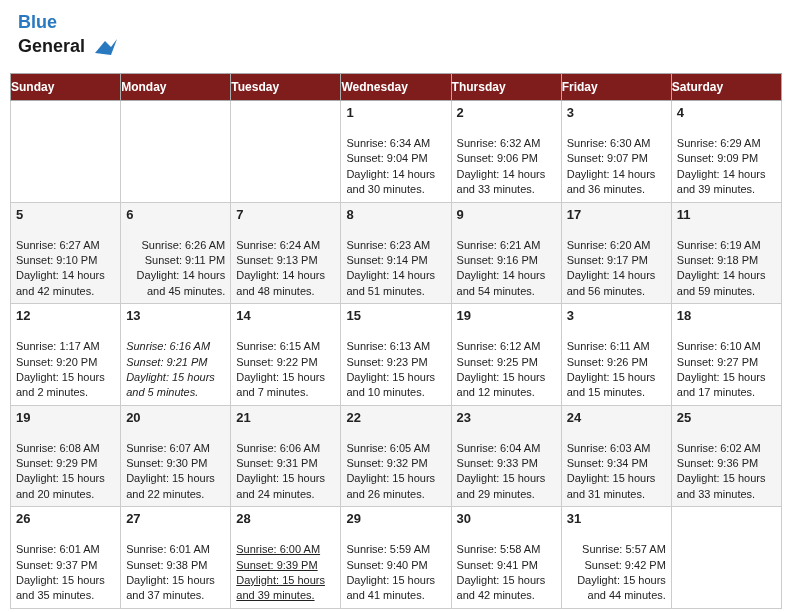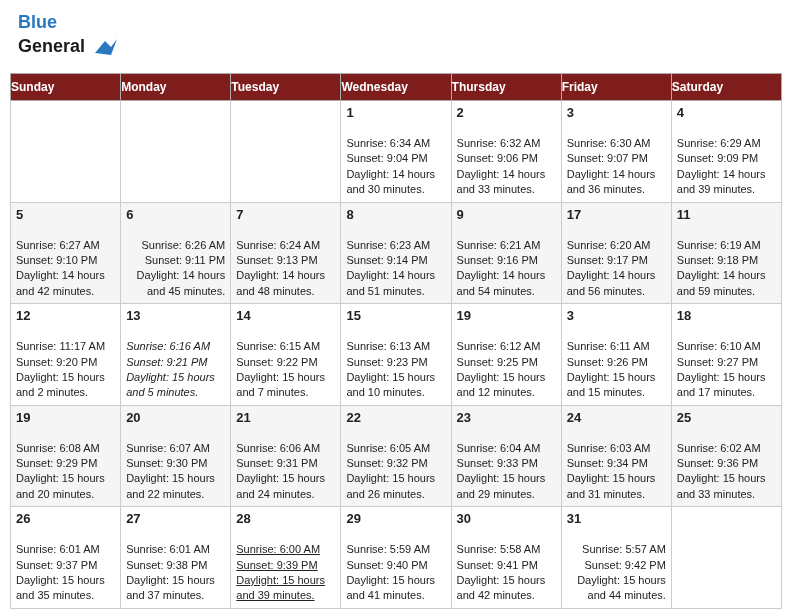--- a/index.html
+++ b/index.html
@@ -197,21 +197,21 @@
           <span class="day-num">11</span>
           <div class="day-info" style="white-space: pre-line;">Sunrise: 6:19 AM
 Sunset: 9:18 PM
 Daylight: 14 hours
 and 59 minutes.</div>
         </td>
       </tr>
       <tr>
         <td>
           <span class="day-num">12</span>
-          <div class="day-info" style="white-space: pre-line;">Sunrise: 11:17 AM
+          <div class="day-info" style="white-space: pre-line;">Sunrise: 1:17 AM
 Sunset: 9:20 PM
 Daylight: 15 hours
 and 2 minutes.</div>
         </td>
         <td>
           <span class="day-num">13</span>
           <div class="day-info" style="white-space: pre-line; font-style: italic;">Sunrise: 6:16 AM
 Sunset: 9:21 PM
 Daylight: 15 hours
 and 5 minutes.</div>

